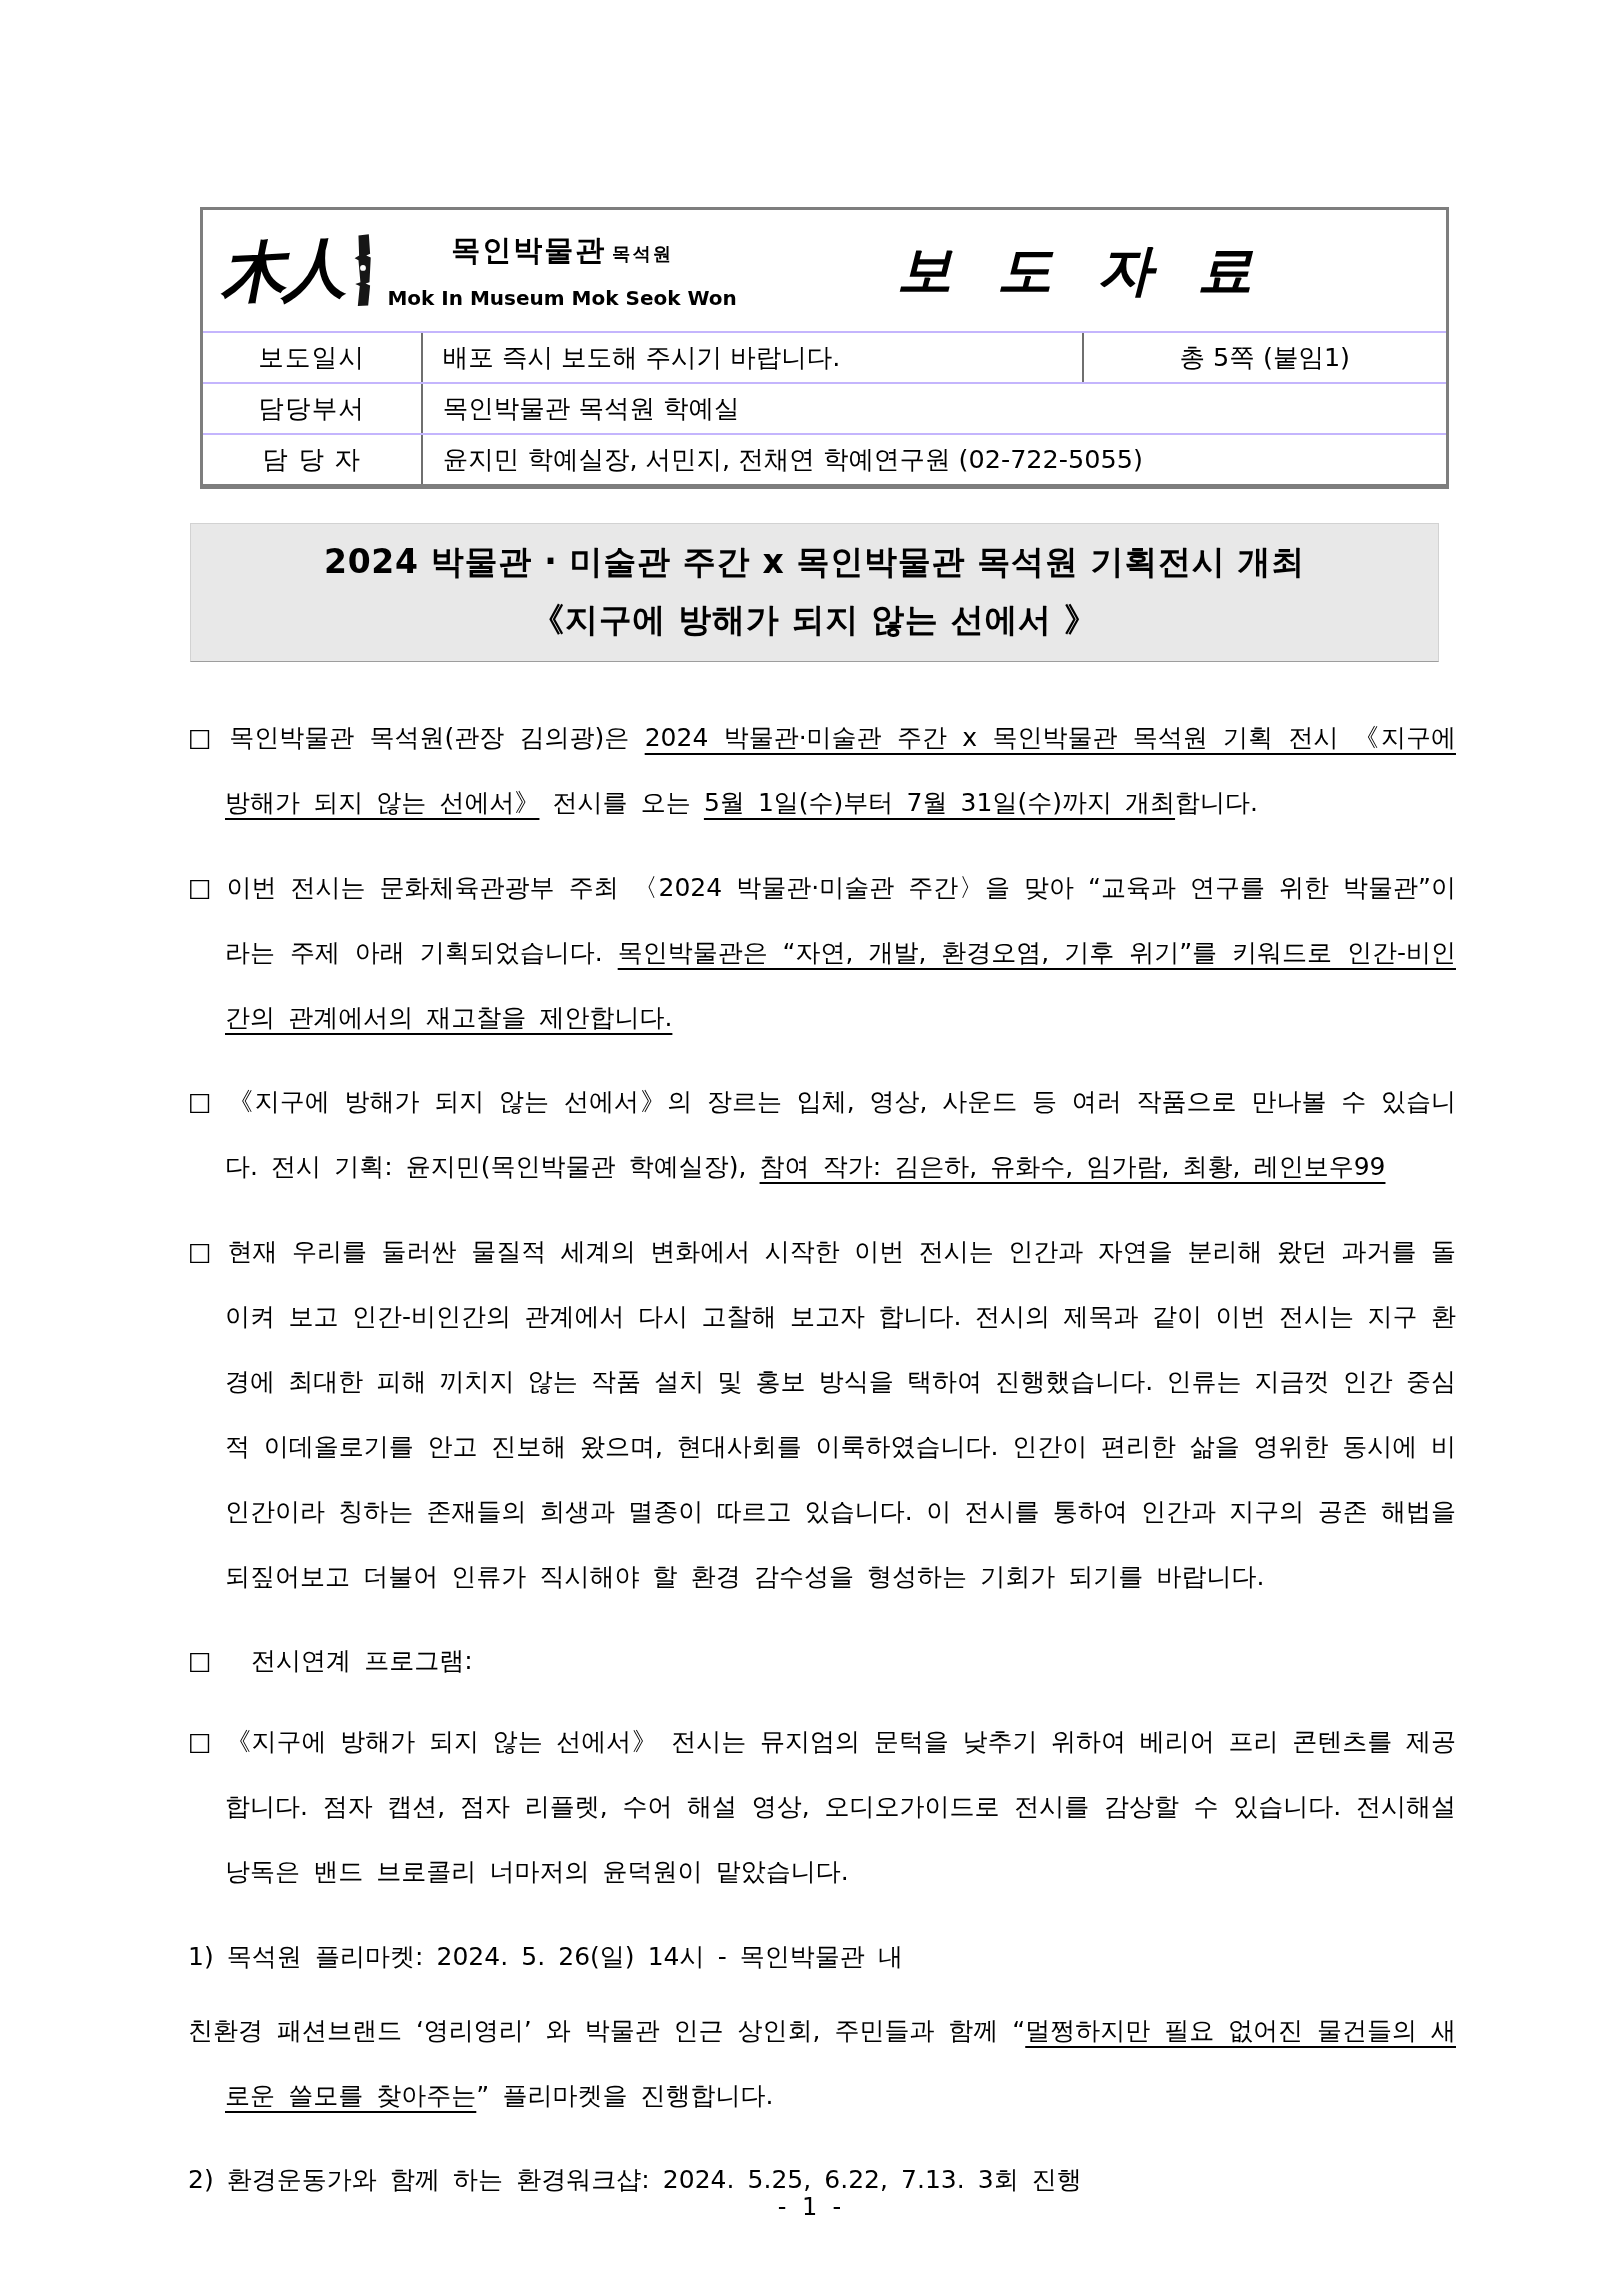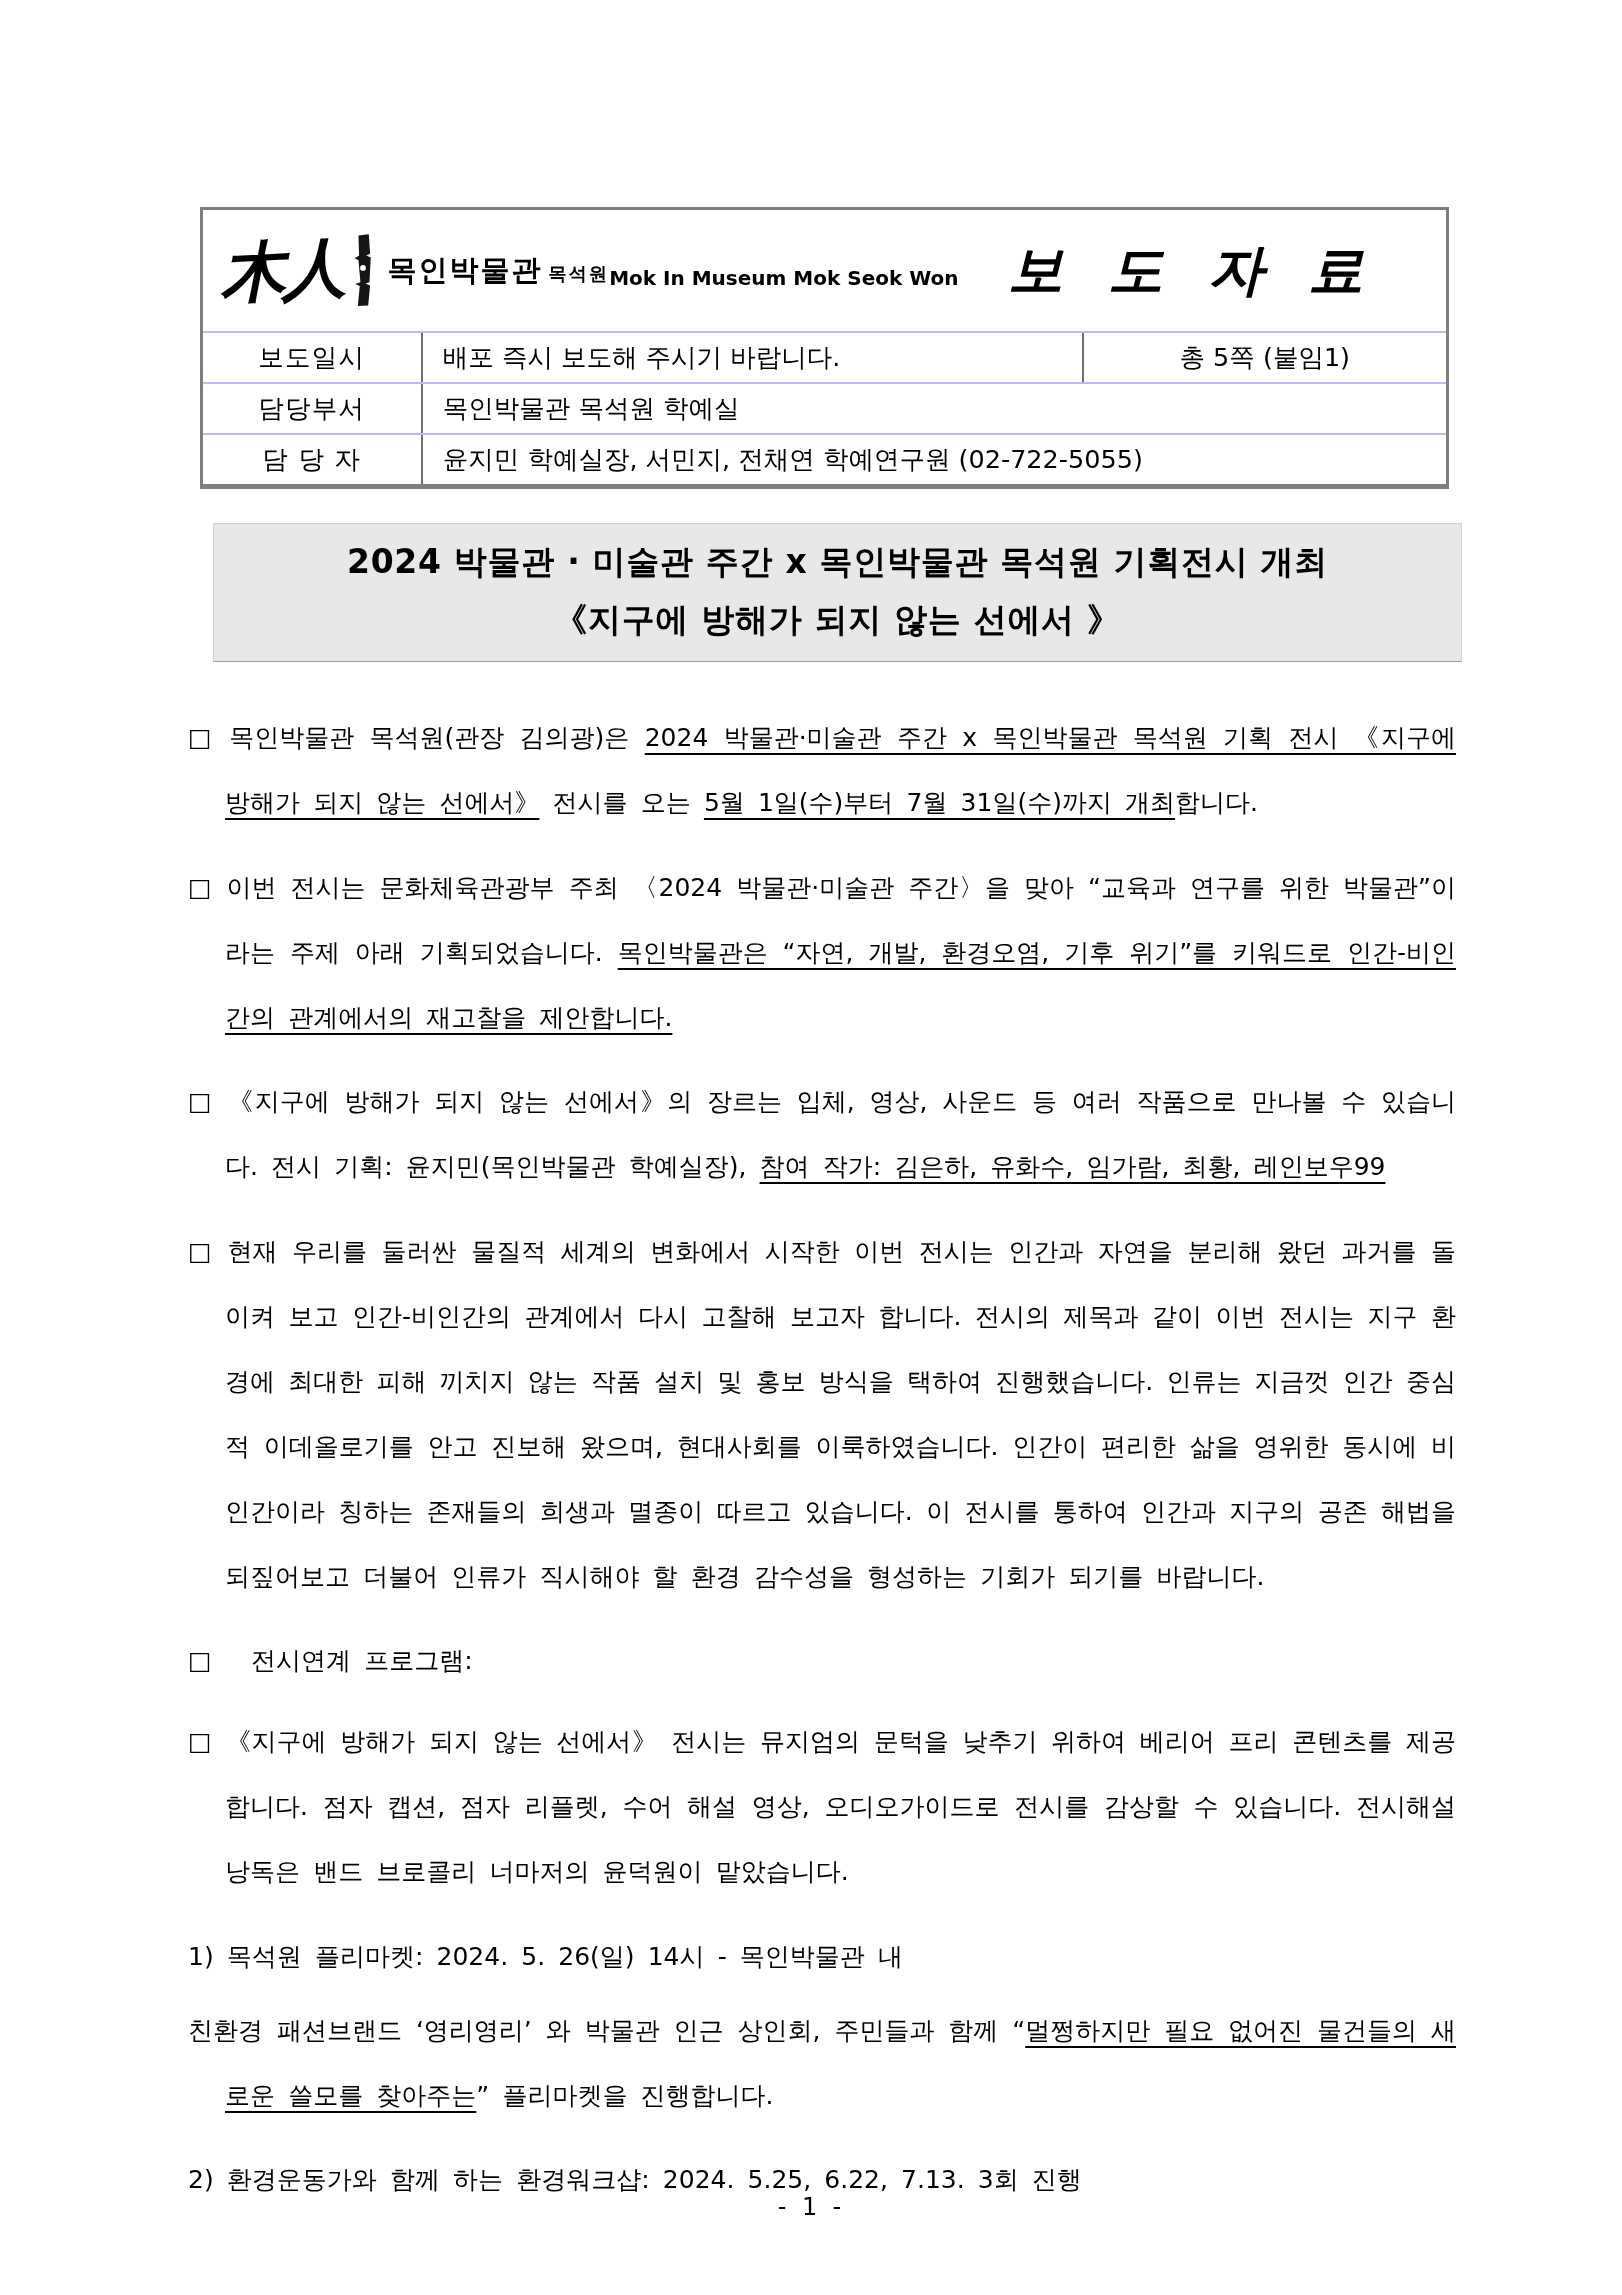--- a/index.html
+++ b/index.html
@@ -23,21 +23,21 @@
   }
   .doc-box-header { height:121px; display:flex; align-items:center; }
   .logo { margin-left:17px; display:flex; align-items:center; gap:6.5px; }
   .logo-mark {
     font-family:"DejaVu Serif","Liberation Serif",serif;
     font-weight:900; font-style:italic;
     font-size:65px; line-height:1; letter-spacing:-3.9px;
     transform:rotate(-3deg);
   }
   .logo-figure { width:22px; height:73px; margin-left:3.9px; }
-  .logo-textcol { display:flex; flex-direction:row; margin-left:6.5px; }
+  .logo-textcol { display:flex; flex-direction:column; margin-left:6.5px;align-items:center; }
   .logo-kr { font-size:29px; font-weight:800; letter-spacing:2px; white-space:nowrap; }
   .logo-kr-sub { font-size:18.3px; font-weight:800; margin-left:5.9px; }
   .logo-en { font-size:20px; font-weight:700; margin-top:15px; white-space:nowrap; }
   .doc-title {
     flex:1; text-align:center;
     font-size:55px; font-weight:900;
     letter-spacing:13px; margin-right:19.6px; white-space:nowrap;font-style:italic;
   }
 
   
@@ -51,21 +51,21 @@
   .cell-value { flex:1; display:flex; align-items:center; padding-left:20px; font-size:25.5px; }
   .cell-extra {
     width:364px; flex:0 0 364px;
     border-left:2px solid #6f6f6f;
     display:flex; align-items:center; justify-content:center;
     font-size:25.5px;
   }
 
   
   .title-block {
-    width:1249px; margin-left:25px; margin-top:34px;
+    width:1249px; margin-left:2px; margin-top:34px;
     background:#e8e8e8;
     border:1.3px solid #d2d2d2; border-bottom-color:#9d9d9d;
     text-align:center;
     padding:9.2px 0 11.8px;
   }
   .title-block .t-line { font-size:33px; font-weight:800; line-height:58px; letter-spacing:0.7px; }
 
   
   .doc-body { margin-top:43px; font-size:25px; line-height:65px; word-spacing:5.2px; }
   .para {

